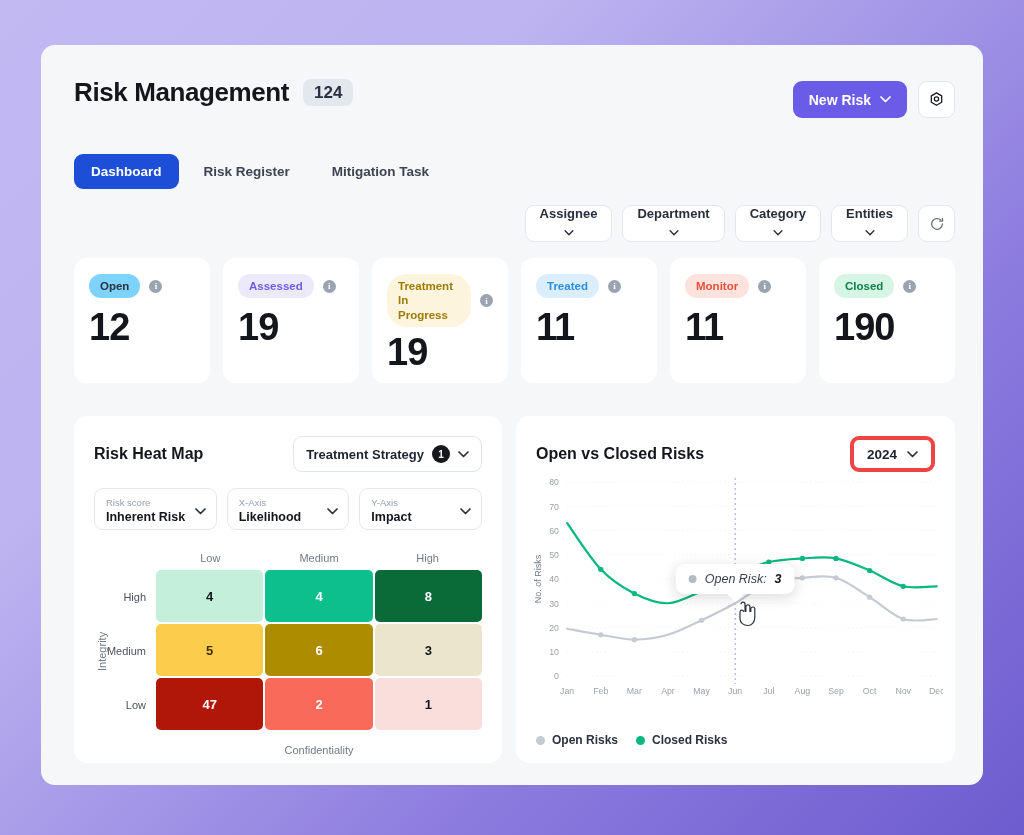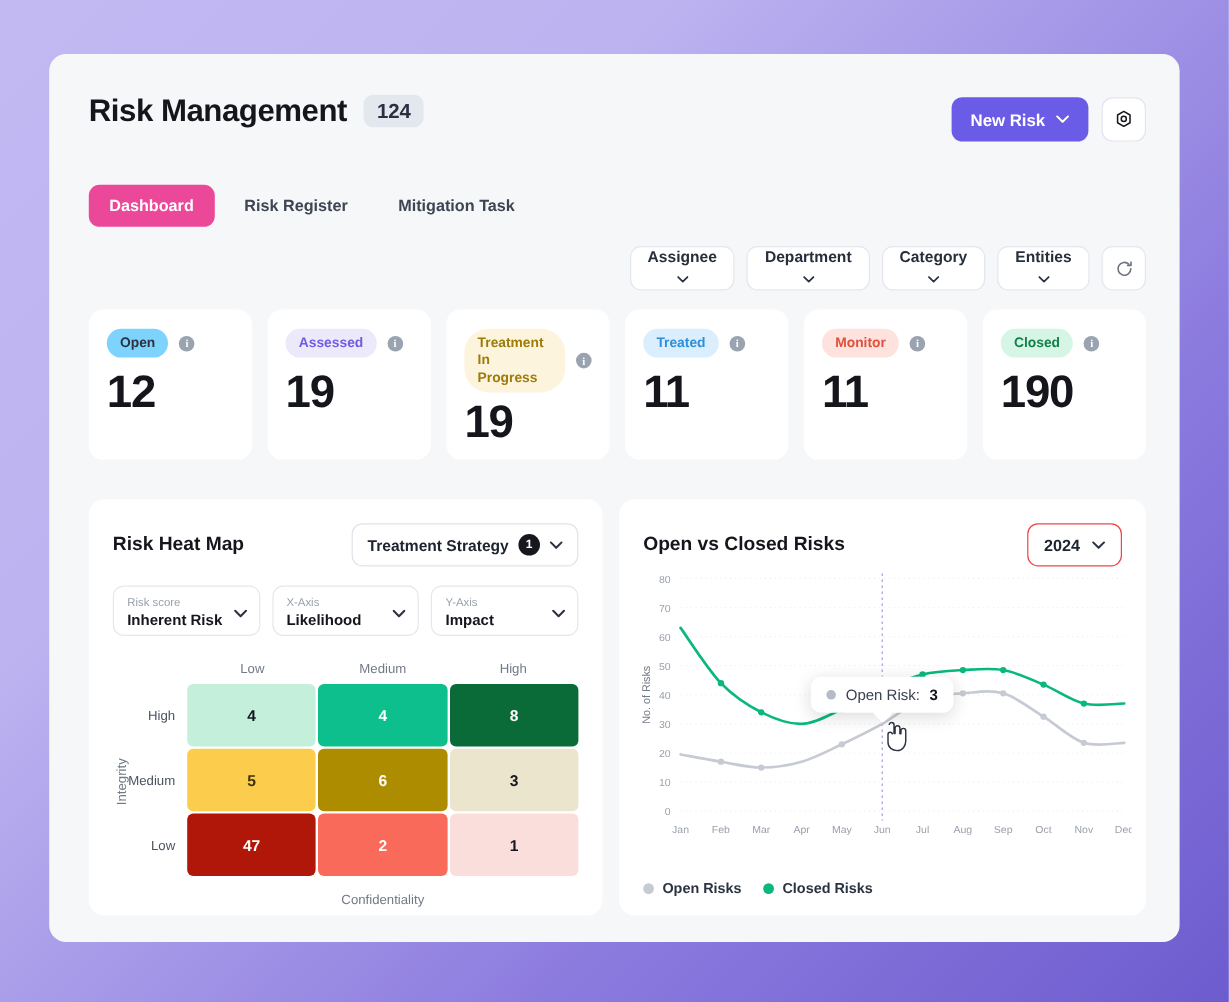--- a/index.html
+++ b/index.html
@@ -39,21 +39,21 @@
     border: 1px solid #e2e6ec; display: flex; align-items: center; justify-content: center;
     cursor: pointer;
   }
 
   
   .tabs { position: absolute; left: 33px; top: 109px; display: flex; align-items: center; gap: 8px; }
   .tab {
     font-size: 13.5px; font-weight: 700; color: #3d4452; padding: 10px 17px;
     border-radius: 9px; cursor: pointer; white-space: nowrap;
   }
-  .tab.active { background: #ec4899; color: #fff; }
+  .tab.active { background: #1d4ed8; color: #fff; }
 
   
   .filters { position: absolute; right: 28px; top: 160px; display: flex; align-items: center; gap: 10px; }
   .filter-pill {
     height: 37px; background: #fff; border: 1px solid #e3e7ed; border-radius: 9px;
     display: flex; align-items: center; gap: 9px; padding: 0 14px;
     font-size: 13px; font-weight: 700; color: #272e3c; cursor: pointer; white-space: nowrap; flex-direction: column;
   }
   .refresh-btn {
     width: 37px; height: 37px; background: #fff; border: 1px solid #e3e7ed;
@@ -124,21 +124,21 @@
   .grid { flex: 1; display: flex; flex-direction: column; gap: 2px; }
   .grid-row { display: flex; gap: 2px; height: 52px; }
   .cell {
     flex: 1; border-radius: 5px; display: flex; align-items: center;
     justify-content: center; font-size: 13px; font-weight: 700; cursor: pointer;
   }
   .xlabel-bottom { text-align: center; font-size: 11px; color: #727a87; margin-top: 12px; margin-left: 62px; }
 
   .line-head { display: flex; align-items: center; justify-content: space-between; }
   .year-select {
-    height: 36px; border: 1px solid #ef4444; border-radius: 9px; display: flex;
+    height: 36px; border: 4px solid #ef4444; border-radius: 9px; display: flex;
     align-items: center; gap: 10px; padding: 0 13px; font-size: 13.5px;
     font-weight: 700; color: #1d2430; cursor: pointer; background: #fff;
   }
   .chart-area { position: absolute; left: 14px; right: 12px; top: 60px; height: 230px; }
   .legend { position: absolute; left: 20px; bottom: 16px; display: flex; gap: 18px; align-items: center; }
   .legend-item { display: flex; align-items: center; gap: 7px; font-size: 12px; font-weight: 700; color: #2b3240; }
   .legend-dot { width: 9px; height: 9px; border-radius: 50%; }
 
   .tooltip {
     position: absolute; background: #fff; border-radius: 9px; padding: 8px 13px;
@@ -401,21 +401,21 @@
             <path d="M36,47.224999999999994 C41.42424242424242,54.90416666666666 57.696969696969695,81.57916666666667 68.54545454545455,93.3 C79.39393939393939,105.02083333333333 90.24242424242425,111.89166666666667 101.0909090909091,117.55 C111.93939393939394,123.20833333333333 122.78787878787878,127.65416666666667 133.63636363636363,127.25 C144.48484848484847,126.84583333333333 155.33333333333334,119.975 166.1818181818182,115.125 C177.03030303030303,110.275 187.87878787878788,103 198.72727272727272,98.14999999999999 C209.57575757575756,93.29999999999998 220.42424242424244,88.65208333333332 231.27272727272728,86.02499999999999 C242.12121212121212,83.39791666666666 252.96969696969697,82.99375 263.8181818181818,82.3875 C274.6666666666667,81.78125 285.5151515151515,80.36666666666667 296.3636363636364,82.3875 C307.21212121212125,84.40833333333333 318.0606060606061,89.86458333333334 328.90909090909093,94.5125 C339.75757575757575,99.16041666666666 350.6060606060606,107.64791666666666 361.45454545454544,110.27499999999999 C372.30303030303025,112.90208333333332 388.57575757575756,110.27499999999999 394,110.27499999999999" fill="none" stroke="#0ab87f" stroke-width="2.2" stroke-linecap="round" stroke-linejoin="round"></path>
             <circle cx="68.54545454545455" cy="93.3" r="2.6" fill="#0ab87f"></circle>
             <circle cx="101.0909090909091" cy="117.55" r="2.6" fill="#0ab87f"></circle>
             <circle cx="166.1818181818182" cy="115.125" r="2.6" fill="#0ab87f"></circle>
             <circle cx="231.27272727272728" cy="86.02499999999999" r="2.6" fill="#0ab87f"></circle>
             <circle cx="263.8181818181818" cy="82.3875" r="2.6" fill="#0ab87f"></circle>
             <circle cx="296.3636363636364" cy="82.3875" r="2.6" fill="#0ab87f"></circle>
             <circle cx="328.90909090909093" cy="94.5125" r="2.6" fill="#0ab87f"></circle>
             <circle cx="361.45454545454544" cy="110.27499999999999" r="2.6" fill="#0ab87f"></circle>
           </svg>
-        <div class="tooltip" id="chart-tooltip" style="left: 205.186px; top: 127.25px; transform: translate(-50%, calc(-100% - 9px));">
+        <div class="tooltip" id="chart-tooltip" style="left: 205.186px; top: 127.25px; transform: translate(-50%, calc(-100% - 9px)); font-style: italic;">
           <span class="tdot"></span>
           <span>Open Risk:</span>
           <b>3</b>
         </div>
         <svg id="cursor-glyph" width="22" height="26" viewBox="0 0 22 26" style="position: absolute; pointer-events: none; left: 204.186px; top: 125.25px;">
           <path d="M7 3.2c0-1.2.9-2.1 2-2.1s2 .9 2 2.1v7.1h.9V5.8c0-1.1.9-2 2-2s2 .9 2 2v4.7h.9V8c0-1.1.9-2 2-2s2 .9 2 2v8.5c0 4.3-2.8 8-7 8-4.2 0-7.8-2.6-7.8-7V11c0-1 .8-1.8 1.8-1.8S9.6 10 9.6 11" fill="#fff" stroke="#2b3240" stroke-width="1.2" stroke-linejoin="round"></path>
         </svg>
       </div>
 
       <div class="legend">

